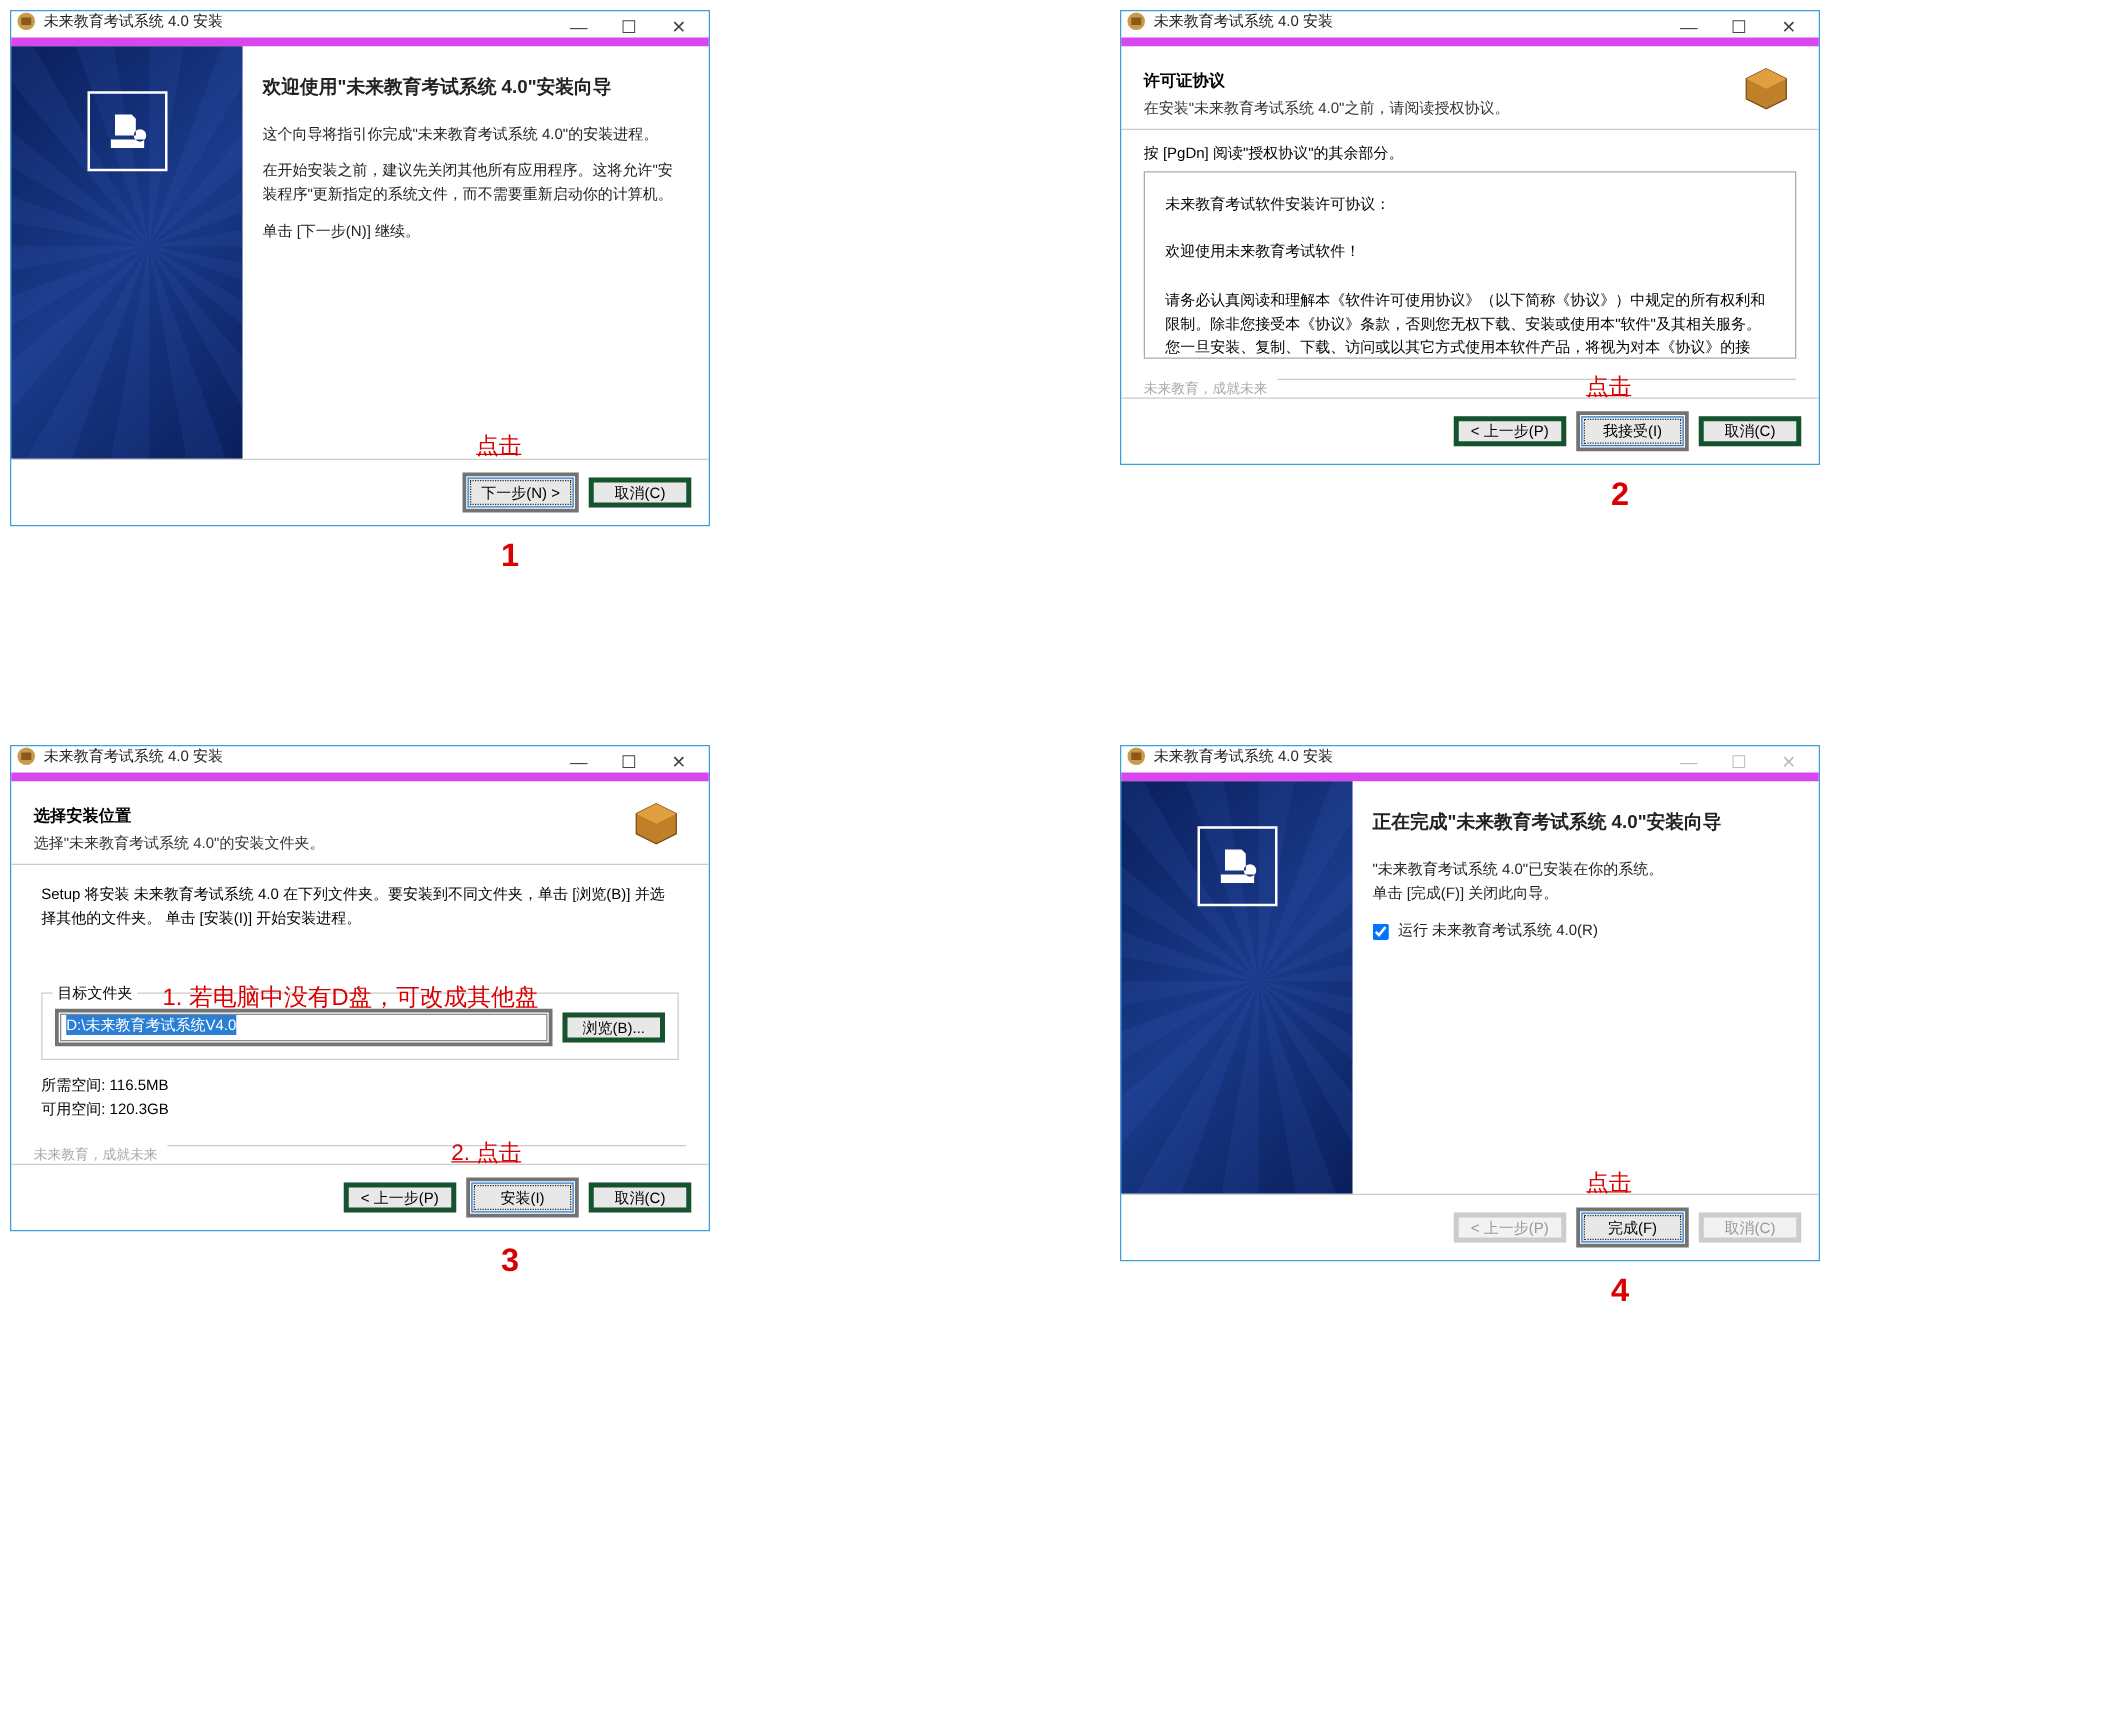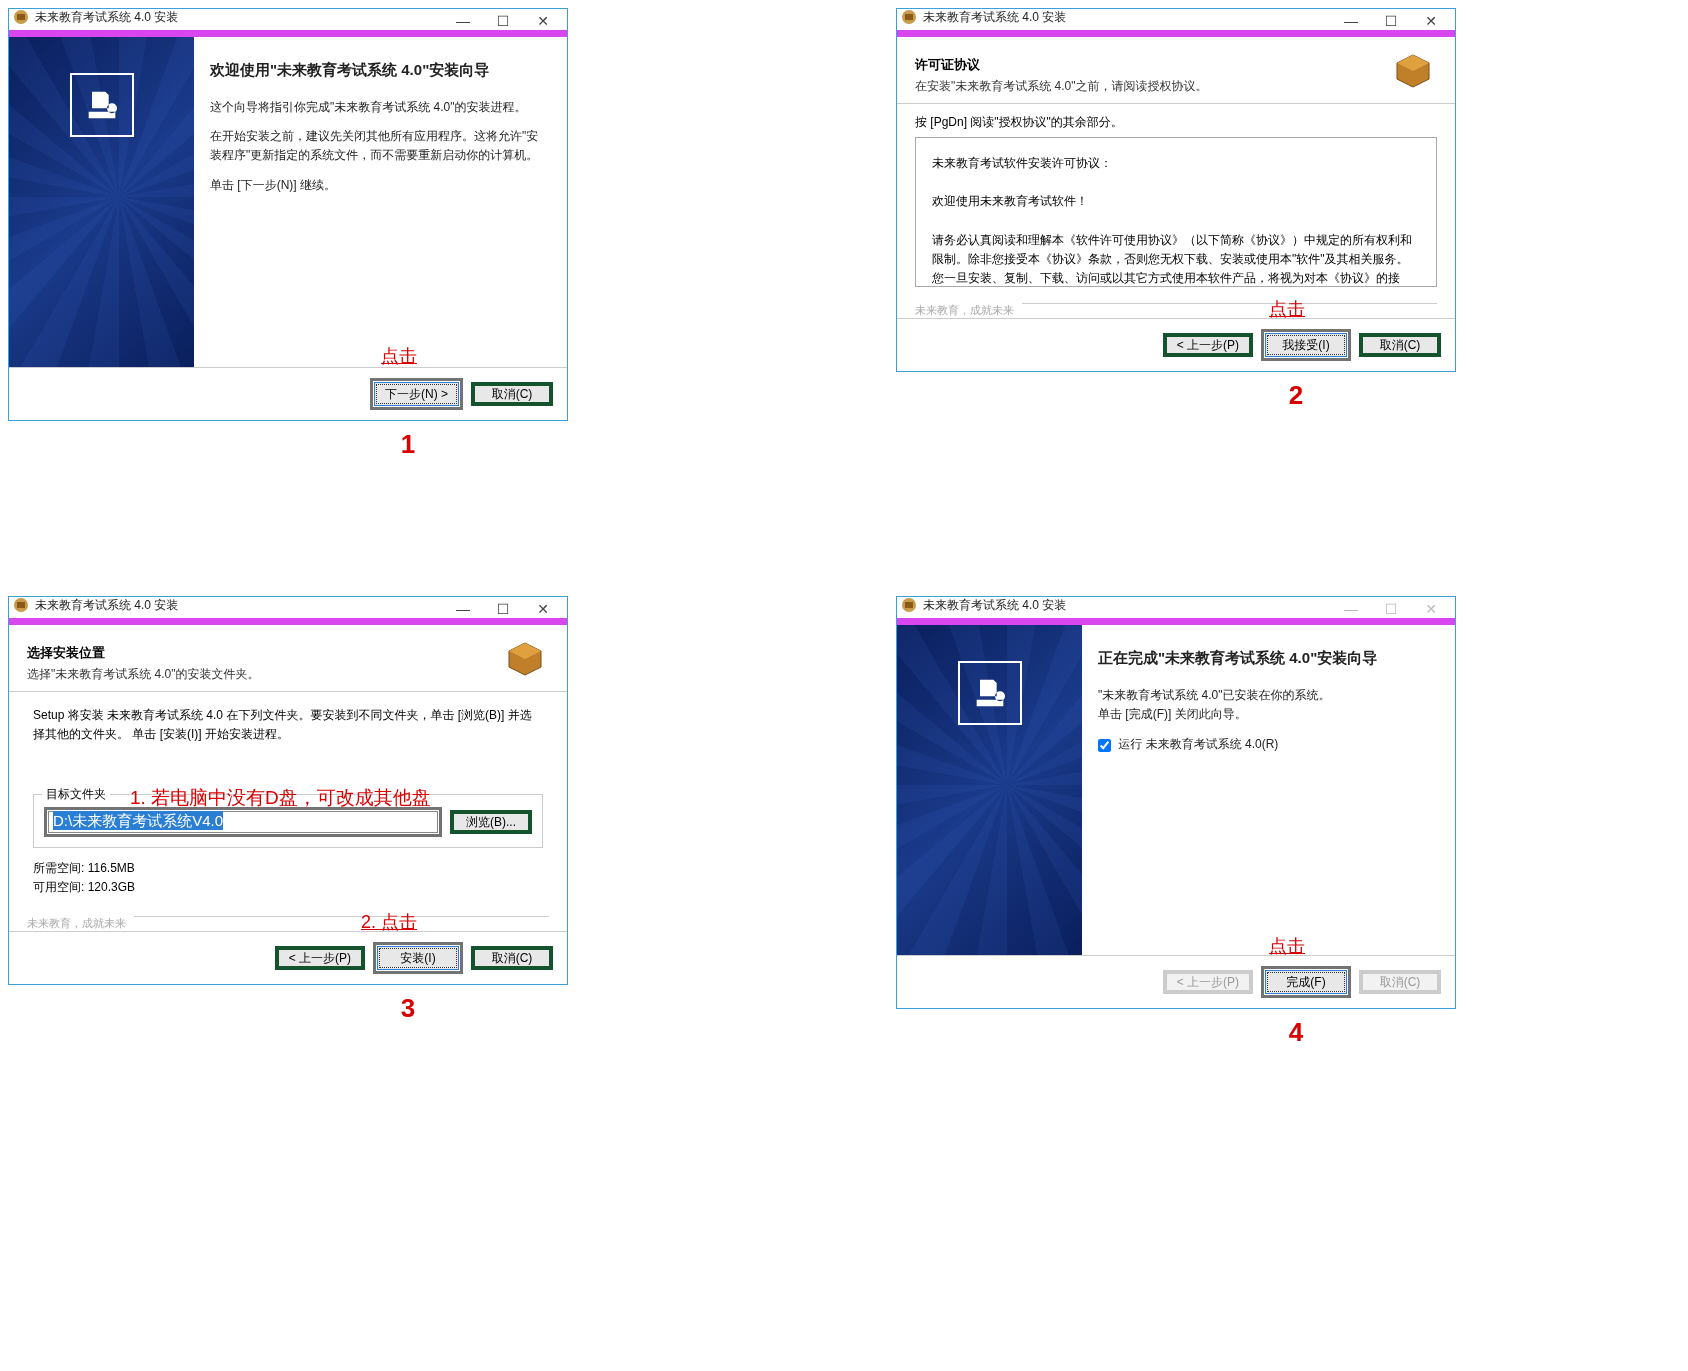--- a/index.html
+++ b/index.html
@@ -38,21 +38,21 @@
 .lic-body { padding: 10px 18px; }
 .lic-box { border: 1px solid #aaa; height: 150px; overflow-y: scroll; padding: 16px; font-size: 12px; line-height: 1.6; margin-top: 6px; }
 .lic-note { font-size: 12px; margin-top: 8px; line-height: 1.5; }
 .brand-line { padding: 6px 18px 0; color: #aaa; font-size: 11px; display: flex; align-items: flex-start; }
 .brand-line::after { content: ""; flex: 1; border-top: 1px solid #ccc; margin-left: 8px; }
 .loc-body { padding: 14px 24px; }
 .loc-body p { font-size: 12px; line-height: 1.6; }
 .fieldset { border: 1px solid #ccc; margin: 10px 0 12px; padding: 12px 10px 10px; position: relative; }
 .fieldset .legend { position: absolute; top: -9px; left: 8px; background: #fff; padding: 0 4px; font-size: 12px; }
 .path-row { display: flex; gap: 8px; align-items: center; }
-.path-input { flex: 1; height: 22px; border: 1px solid #888; padding: 0 4px; background: #fff; font-size: 15px; }
+.path-input { flex: 1; height: 22px; border: 1px solid #888; padding: 0 4px; background: #fff; font-size: 12px; }
 .path-input::selection { background: #2a7fd5; color: #fff; }
 .sel-hi { background: #2a7fd5; color: #fff; padding: 1px 0; }
 .space-line { font-size: 12px; margin-top: 2px; }
 .d3-click { position: absolute; color: #d80000; font-size: 19px; }
 .pos-rel { position: relative; }
 .row-arrow-down { grid-column: 1 / span 3; display:flex; justify-content:center; padding: 10px 0 18px; }
 </style>
 </head>
 <body>
 

